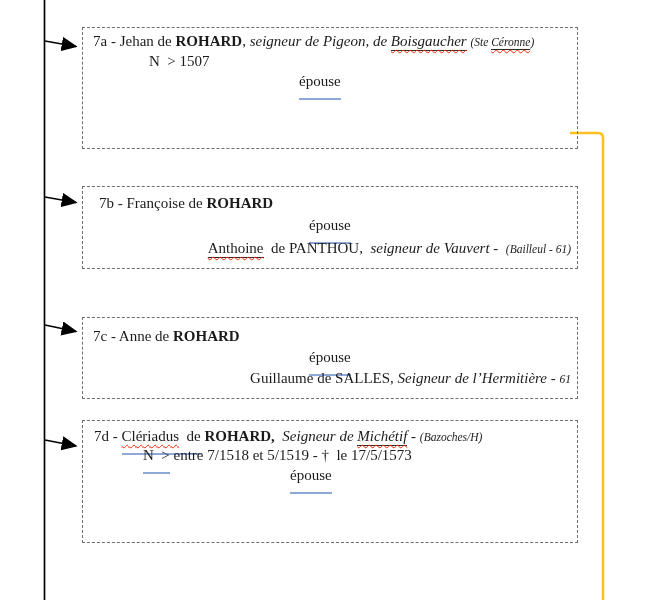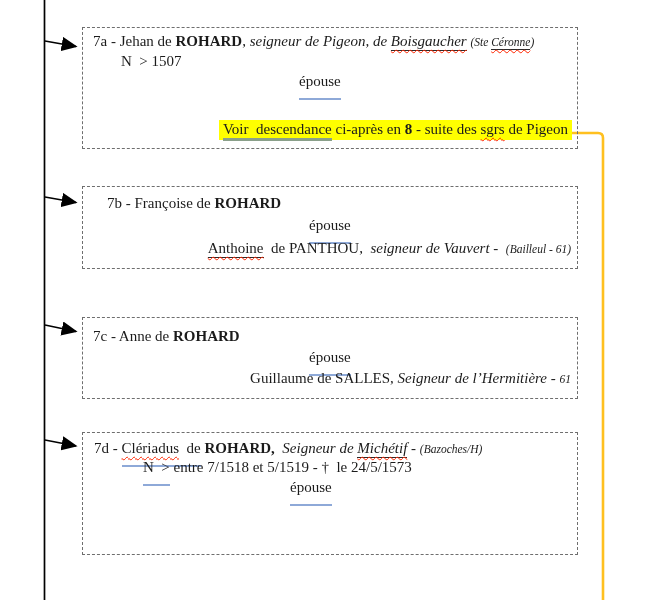--- a/index.html
+++ b/index.html
@@ -39,33 +39,32 @@
     <line x1="44.5" y1="0" x2="44.5" y2="600" stroke="#000000" stroke-width="1.7"></line>
     <line x1="45" y1="41" x2="76" y2="46.5" stroke="#000000" stroke-width="1.6" marker-end="url(#arrowhead)"></line>
     <line x1="45" y1="197" x2="76" y2="202.5" stroke="#000000" stroke-width="1.6" marker-end="url(#arrowhead)"></line>
     <line x1="45" y1="325" x2="76" y2="331.5" stroke="#000000" stroke-width="1.6" marker-end="url(#arrowhead)"></line>
     <line x1="45" y1="440" x2="76" y2="446" stroke="#000000" stroke-width="1.6" marker-end="url(#arrowhead)"></line>
     <path d="M 570 133 L 598 133 Q 603 133 603 138 L 603 600" fill="none" stroke="#ffc01f" stroke-width="2.6" stroke-linejoin="round"></path>
   </svg>
 
   <div class="gbox" style="left: 82px; top: 27px; width: 494px; height: 120px;">
       <div class="line" style="top: 5px; left: 10px;"><span>7a - Jehan de </span><span class="b">ROHARD</span><span>, </span><span class="i">seigneur de Pigeon, de </span><span class="i ud wavy">Boisgaucher</span><span class="i"> </span><span class="sm i">(Ste </span><span class="sm i ud wavy">Céronne</span><span class="sm i">)</span></div>
-      <div class="line" style="top: 25px; left: 38px;"><span>N  &gt; 1507</span></div>
+      <div class="line" style="top: 25px; left: 66px;"><span>N  &gt; 1507</span></div>
       <div class="line" style="top: 45px; left: 216px;"><span class="ub">épouse</span></div>
-      <div class="line hl" style="top: 92px; right: 5px;"><span class="ug">Voir  descendance</span><span> ci-après en </span><span class="b">8</span><span> - suite des </span><span class="wavy">sgrs</span><span> de Pigeon</span></div>
     </div>
   <div class="gbox" style="left: 82px; top: 186px; width: 494px; height: 81px;">
-      <div class="line" style="top: 8px; left: 24px;"><span>7b - Françoise de </span><span class="b">ROHARD</span></div>
+      <div class="line" style="top: 8px; left: 16px;"><span>7b - Françoise de </span><span class="b">ROHARD</span></div>
       <div class="line" style="top: 30px; left: 226px;"><span class="ub">épouse</span></div>
       <div class="line" style="top: 53px; right: 6px; text-align: center;"><span class="ud wavy">Anthoine</span><span>  de PANTHOU,  </span><span class="i">seigneur de Vauvert -  </span><span class="sm i">(Bailleul - 61)</span></div>
     </div>
   <div class="gbox" style="left: 82px; top: 317px; width: 494px; height: 80px;">
       <div class="line" style="top: 10px; left: 10px;"><span>7c - Anne de </span><span class="b">ROHARD</span></div>
       <div class="line" style="top: 31px; left: 226px;"><span class="ub">épouse</span></div>
       <div class="line" style="top: 52px; right: 6px;"><span>Guillaume de SALLES, </span><span class="i">Seigneur de l’Hermitière - </span><span class="sm i">61</span></div>
     </div>
-  <div class="gbox" style="left: 82px; top: 432px; width: 494px; height: 121px; text-decoration: underline;">
+  <div class="gbox" style="left: 82px; top: 420px; width: 494px; height: 121px; text-decoration: underline;">
       <div class="line" style="top: 7px; left: 11px;"><span>7d - </span><span class="ub wavy">Clériadus</span><span class="ub">  de</span><span> </span><span class="b">ROHARD,</span><span>  </span><span class="i">Seigneur de </span><span class="i ud wavy">Michétif</span><span class="i"> - </span><span class="sm i">(Bazoches/H)</span></div>
-      <div class="line" style="top: 26px; left: 60px;"><span class="ub">N  &gt;</span><span> entre 7/1518 et 5/1519 - †  le 24/5/1573</span></div>
+      <div class="line" style="top: 26px; left: 60px;"><span class="ub">N  &gt;</span><span> entre 7/1518 et 5/1519 - †  le 17/5/1573</span></div>
       <div class="line" style="top: 46px; left: 207px;"><span class="ub">épouse</span></div>
     </div>
 
 </div>
 
 </body></html>

